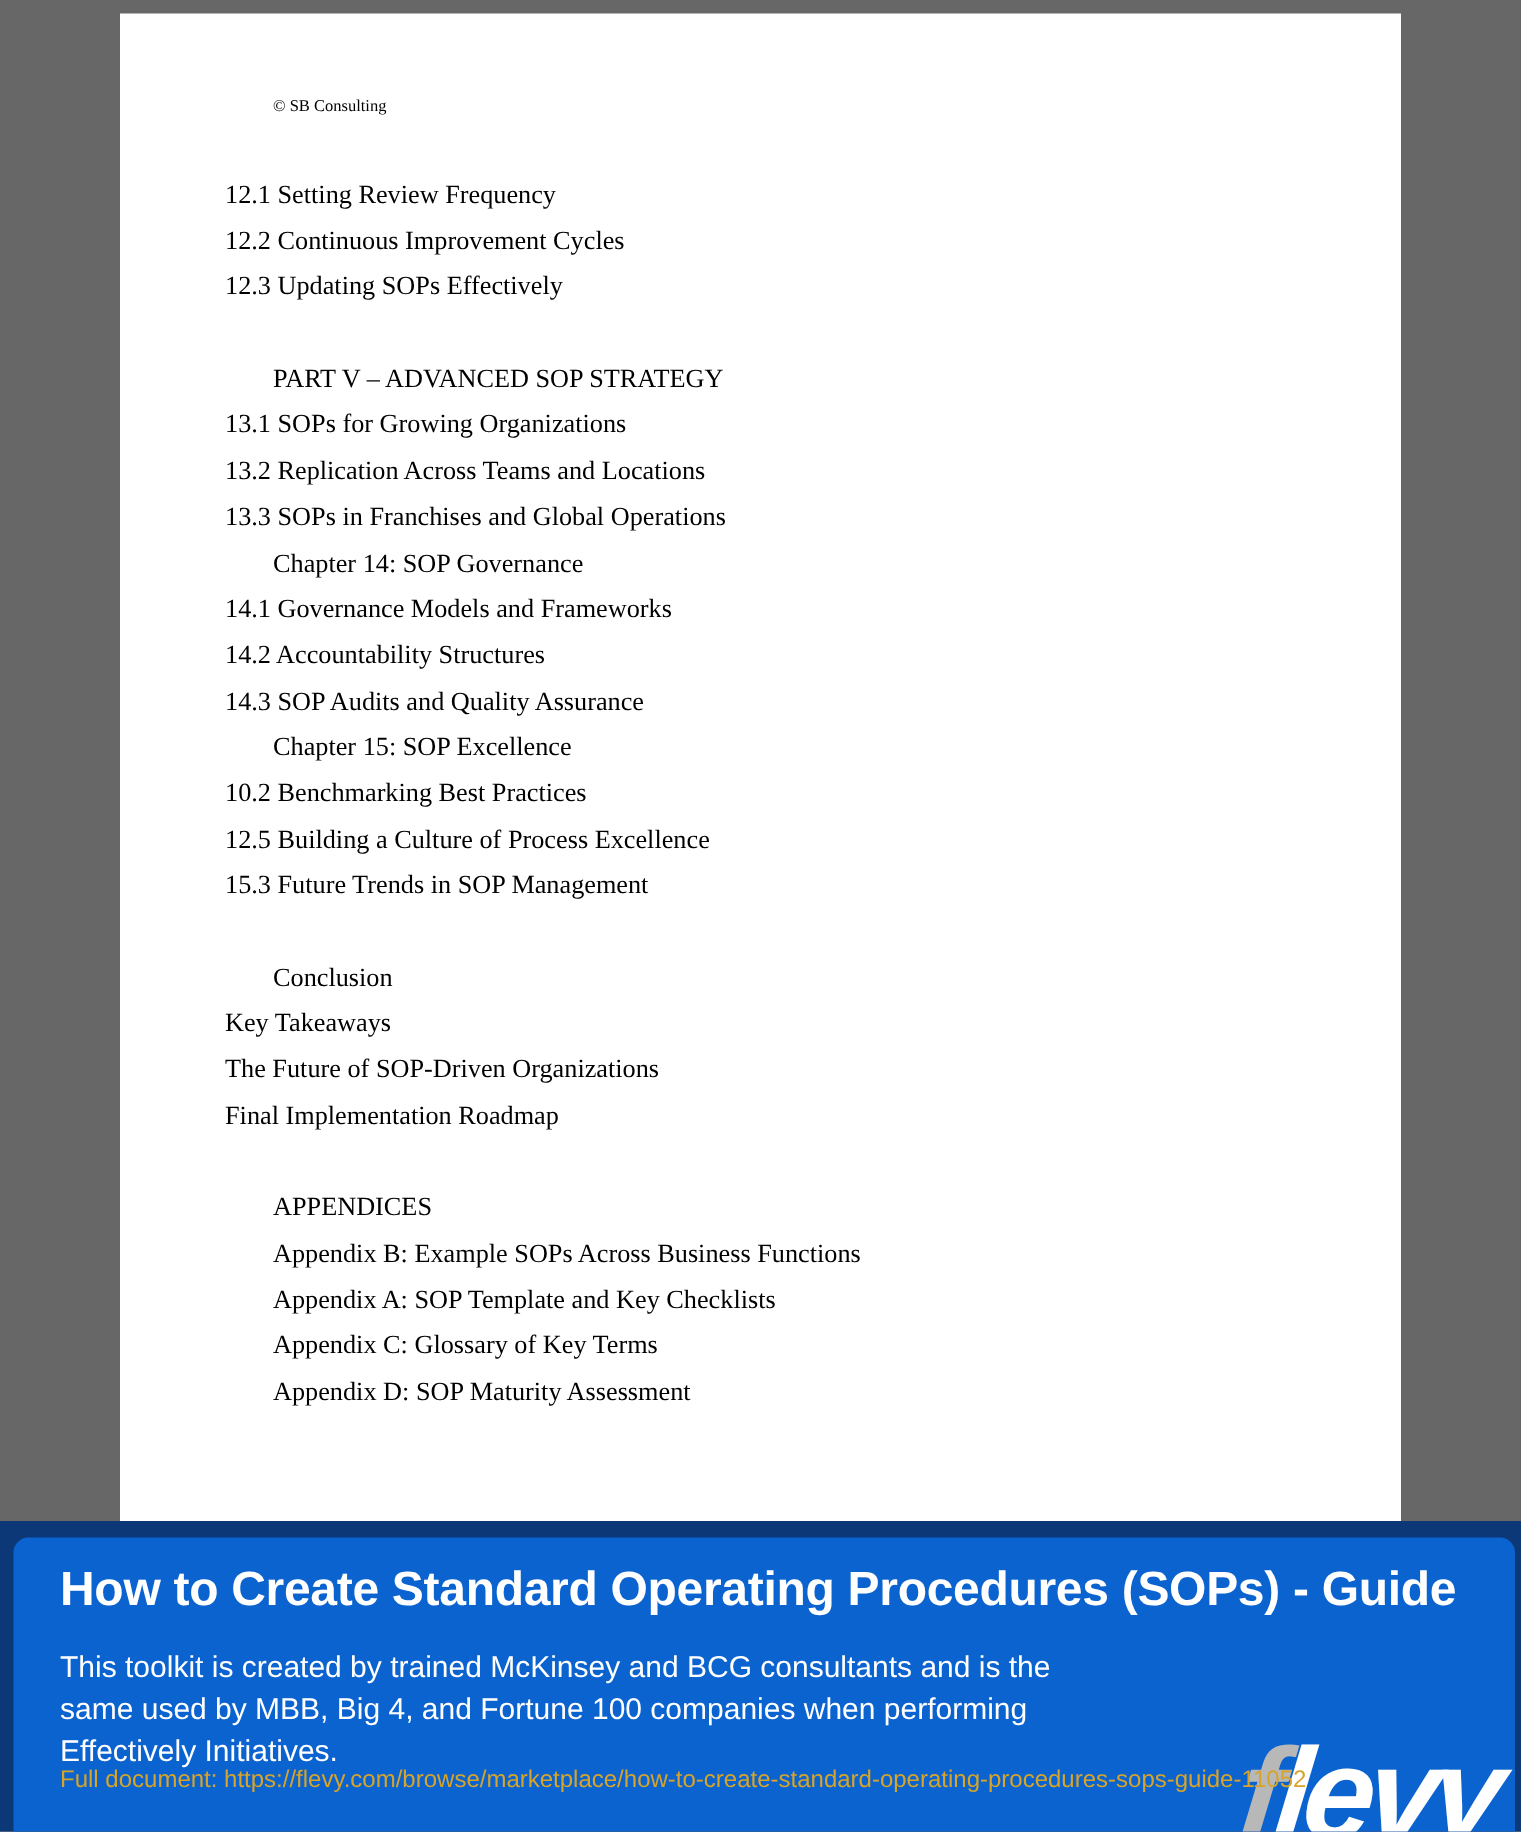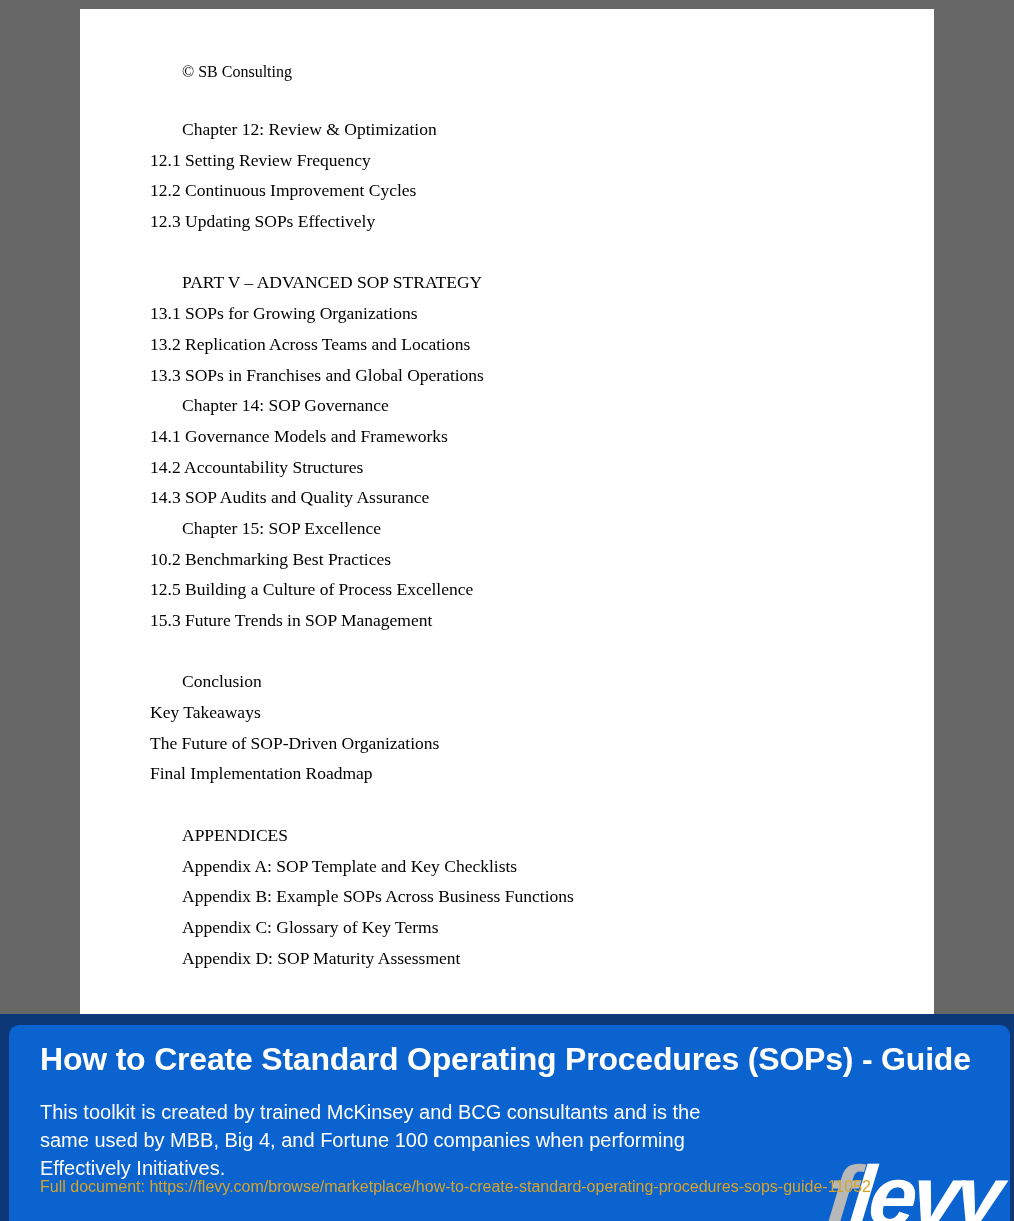--- a/index.html
+++ b/index.html
@@ -24,21 +24,21 @@
     top: 9px;
     width: 854px;
     height: 1006px;
     background: #ffffff;
   }
   .copyright {
     position: absolute;
     left: 102px;
     top: 53px;
     font-family: "Liberation Serif", serif;
-    font-size: 16px;
+    font-size: 11px;
     line-height: 19px;
     color: #000000;
     white-space: nowrap;
   }
   .toc {
     position: absolute;
     left: 0;
     top: 105px;
     width: 854px;
   }
@@ -124,21 +124,20 @@
 </head>
 <body>
 
 <div class="viewer">
 
   <div class="doc-page">
     <div class="copyright">© SB Consulting</div>
 
     <div class="toc">
 
-        <div class="toc-line indent-0">Chapter 12: Review &amp; Optimization</div>
 
         <div class="toc-line indent-1">12.1 Setting Review Frequency</div>
 
         <div class="toc-line indent-1">12.2 Continuous Improvement Cycles</div>
 
         <div class="toc-line indent-1">12.3 Updating SOPs Effectively</div>
 
         <div class="toc-line indent-0"></div>
 
         <div class="toc-line indent-0">PART V – ADVANCED SOP STRATEGY</div>
@@ -173,23 +172,23 @@
         <div class="toc-line indent-1">Key Takeaways</div>
 
         <div class="toc-line indent-1">The Future of SOP-Driven Organizations</div>
 
         <div class="toc-line indent-1">Final Implementation Roadmap</div>
 
         <div class="toc-line indent-0"></div>
 
         <div class="toc-line indent-0">APPENDICES</div>
 
+        <div class="toc-line indent-0">Appendix B: Example SOPs Across Business Functions</div>
+
         <div class="toc-line indent-0">Appendix A: SOP Template and Key Checklists</div>
-
-        <div class="toc-line indent-0">Appendix B: Example SOPs Across Business Functions</div>
 
         <div class="toc-line indent-0">Appendix C: Glossary of Key Terms</div>
 
         <div class="toc-line indent-0">Appendix D: SOP Maturity Assessment</div>
       </div>
   </div>
 
   <div class="banner">
     <div class="banner-inner"></div>
 

